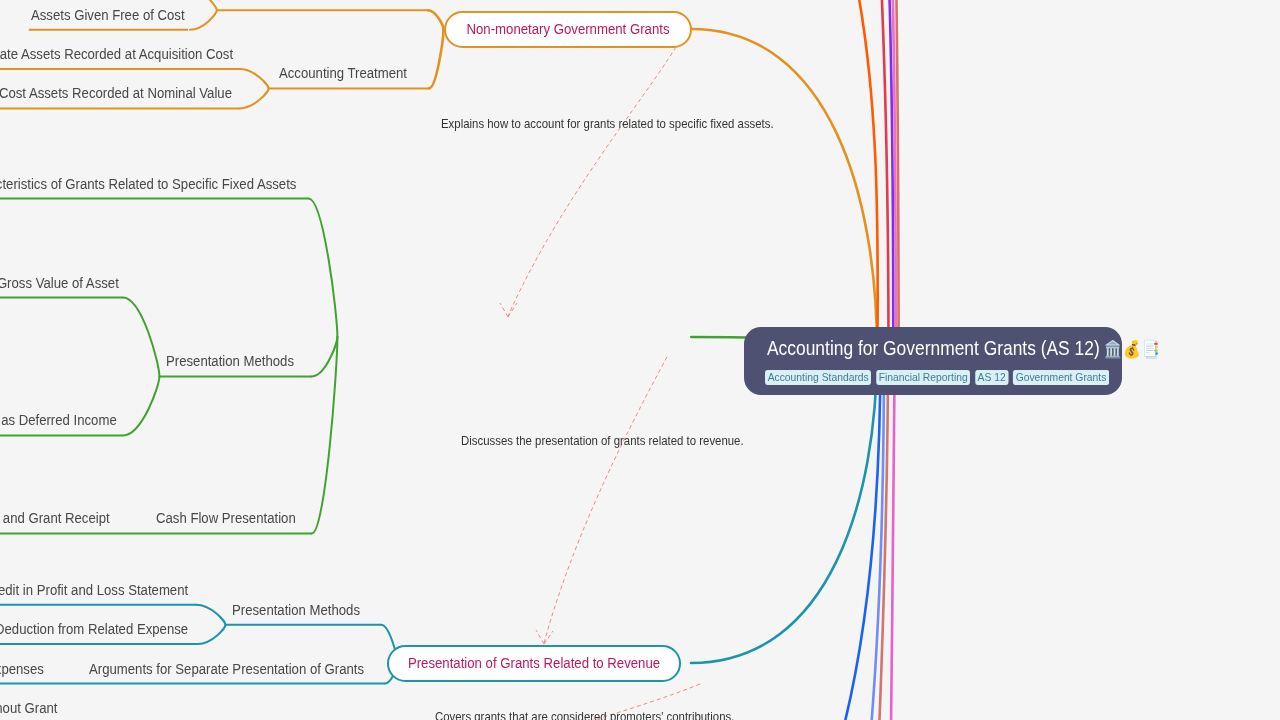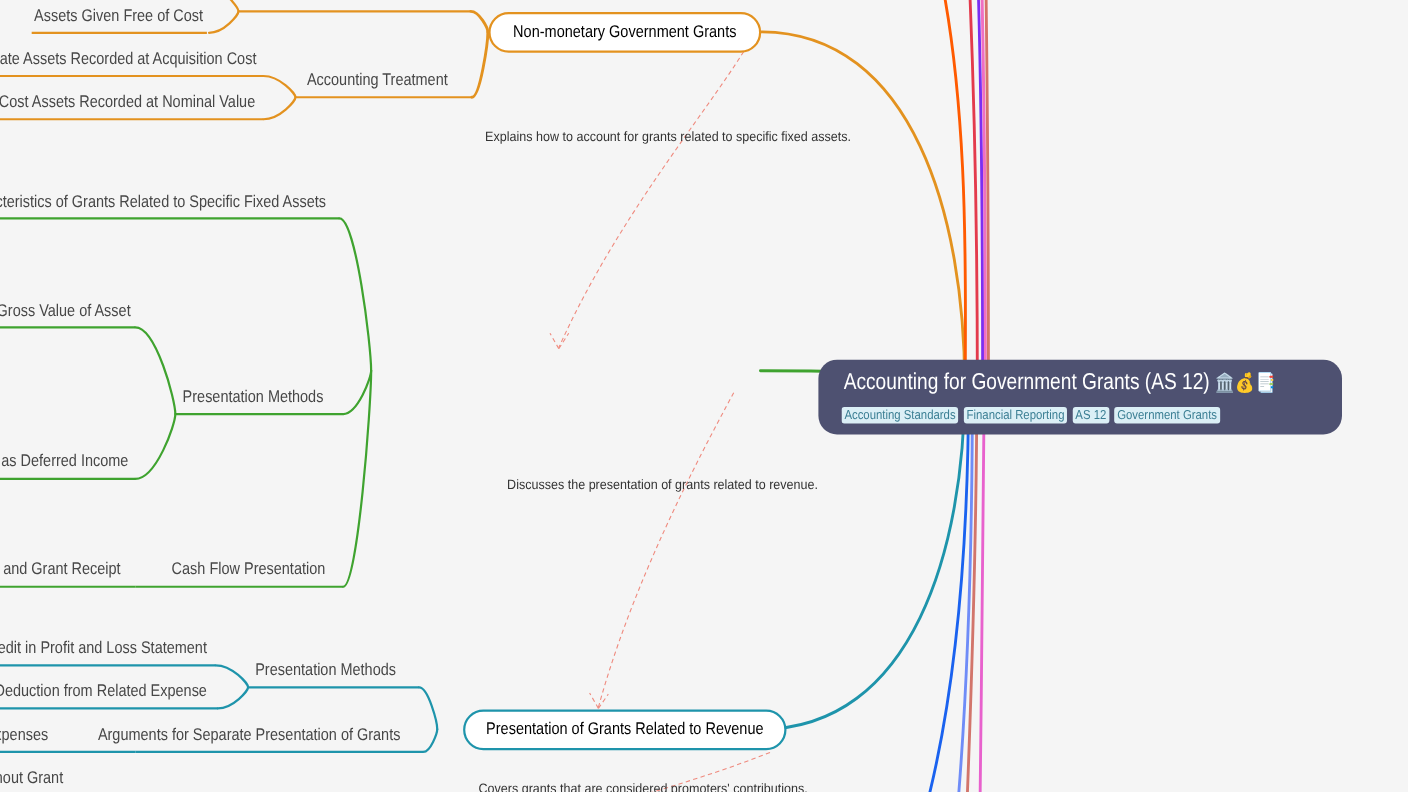--- a/index.html
+++ b/index.html
@@ -4,21 +4,21 @@
 <title>Accounting for Government Grants (AS 12)</title>
 <style>
   html,body{margin:0;padding:0;}
   body{width:1280px;height:720px;background:#f5f5f5;overflow:hidden;
        font-family:"Liberation Sans","DejaVu Sans",sans-serif;}
   #stage{position:relative;width:1280px;height:720px;overflow:hidden;background:#f5f5f5;}
   svg#link-layer{position:absolute;left:0;top:0;}
   .leaf-label{position:absolute;white-space:nowrap;color:#474747;font-size:15.4px;
         line-height:1;transform:scaleX(0.855) translateZ(0);transform-origin:left bottom;}
   .pill{position:absolute;background:#ffffff;box-sizing:border-box;
-        border-radius:999px;white-space:nowrap;color:#000000;
+        border-radius:999px;white-space:nowrap;color:#be185d;
         border-style:solid;border-width:2.6px;}
   .pill span{position:absolute;left:50%;top:50%;font-size:15.4px;line-height:1;
         transform:translate(-50%,-50%) scaleX(0.857) translateZ(0);white-space:nowrap;}
   .note{position:absolute;white-space:nowrap;color:#333333;font-size:12.4px;line-height:1;
         transform:scaleX(0.92) translateZ(0);transform-origin:left top;}
   #root-node{position:absolute;background:#4e5171;border-radius:17px;box-sizing:border-box;}
   #root-title{position:absolute;left:23px;top:8.0px;color:#ffffff;font-size:20.9px;
                white-space:nowrap;line-height:1.25;transform:scaleX(0.833) translateZ(0);
                transform-origin:left top;}
   #root-title .emoji{font-size:17px;letter-spacing:1.5px;}
@@ -75,33 +75,33 @@
       <path d="M632.0,970 C867.3,970 880.5,520 880.5,350" stroke="#1a62ef" stroke-width="2.6" fill="none" stroke-linecap="round"></path>
       <path d="M806.9,970 C876.1,970 884.0,520 884.0,350" stroke="#6f8cf7" stroke-width="2.6" fill="none" stroke-linecap="round"></path>
       <path d="M860.9,970 C874.0,970 888.0,520 888.0,350" stroke="#d2756b" stroke-width="2.6" fill="none" stroke-linecap="round"></path>
       <path d="M888.2,970 C886.3,970 894.8,520 894.8,350" stroke="#e861cd" stroke-width="2.6" fill="none" stroke-linecap="round"></path>
       <path d="M676,47 C640,105 560,200 508,316" stroke="#ef8a7e" stroke-width="1" fill="none" stroke-dasharray="4,3"></path>
       <path d="M508,317 L500,303 M508,317 L517,303" stroke="#ef8a7e" stroke-width="1" fill="none" stroke-dasharray="4,3"></path>
       <path d="M667,357 C633,420 575,530 544,643" stroke="#ef8a7e" stroke-width="1" fill="none" stroke-dasharray="4,3"></path>
       <path d="M544,644 L536,630 M544,644 L553,631" stroke="#ef8a7e" stroke-width="1" fill="none" stroke-dasharray="4,3"></path>
       <path d="M700,684 C660,700 620,712 584,723" stroke="#ef8a7e" stroke-width="1" fill="none" stroke-dasharray="4,3"></path>
     </svg>
-  <div id="root-node" style="left: 743.5px; top: 326.5px; width: 476px; height: 68px; background: rgb(78, 81, 113);">
+  <div id="root-node" style="left: 743.5px; top: 326.5px; width: 378px; height: 68px; background: rgb(78, 81, 113);">
     <div id="root-title">Accounting for Government Grants (AS 12) <span class="emoji">🏛️💰📑</span></div>
     <div id="root-tags">
         <div class="tag"><i>Accounting Standards</i></div>
         <div class="tag"><i>Financial Reporting</i></div>
         <div class="tag"><i>AS 12</i></div>
         <div class="tag"><i>Government Grants</i></div>
       </div>
   </div>
 <div class="pill" style="left: 443.5px; top: 10.5px; width: 248px; height: 37px; border-color: rgb(227, 146, 31);">
       <span>Non-monetary Government Grants</span>
     </div>
-    <div class="pill" style="left: 421px; top: 644.5px; width: 293.5px; height: 37px; border-color: rgb(30, 148, 171);">
+    <div class="pill" style="left: 387px; top: 644.5px; width: 293.5px; height: 37px; border-color: rgb(30, 148, 171);">
       <span>Presentation of Grants Related to Revenue</span>
     </div>
     <div class="leaf-label" style="left: 31.2px; top: 6.8px;">Assets Given Free of Cost</div>
     <div class="leaf-label" style="left: -68.7px; top: 46.1px;">Concessionate Assets Recorded at Acquisition Cost</div>
     <div class="leaf-label" style="left: -53px; top: 85.4px;">Nominal Cost Assets Recorded at Nominal Value</div>
     <div class="leaf-label" style="left: 279.3px; top: 65.4px;">Accounting Treatment</div>
     <div class="leaf-label" style="left: -40px; top: 175.6px;">Characteristics of Grants Related to Specific Fixed Assets</div>
     <div class="leaf-label" style="left: -95.9px; top: 274.6px;">Reduction from Gross Value of Asset</div>
     <div class="leaf-label" style="left: -61.7px; top: 412.4px;">Treatment as Deferred Income</div>
     <div class="leaf-label" style="left: 165.6px; top: 353.4px;">Presentation Methods</div>

